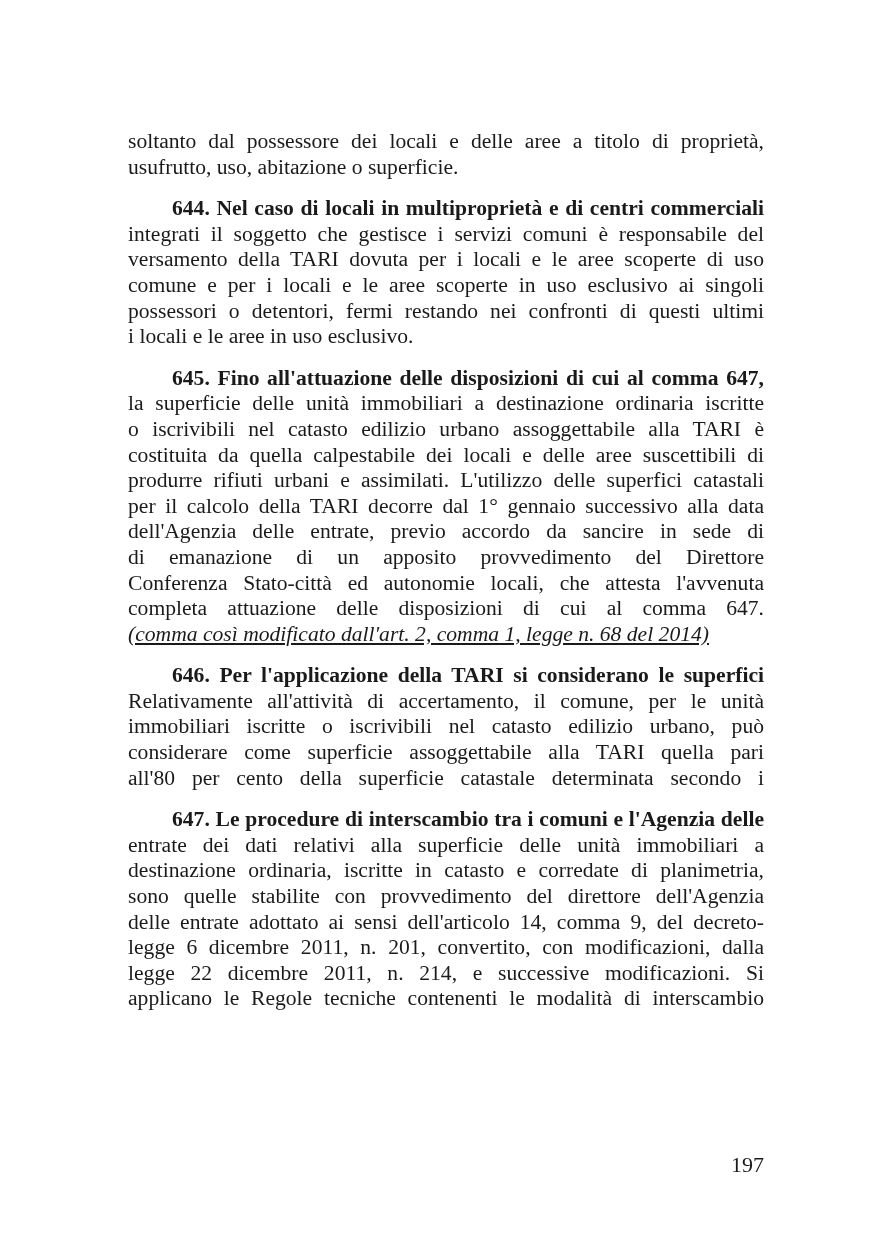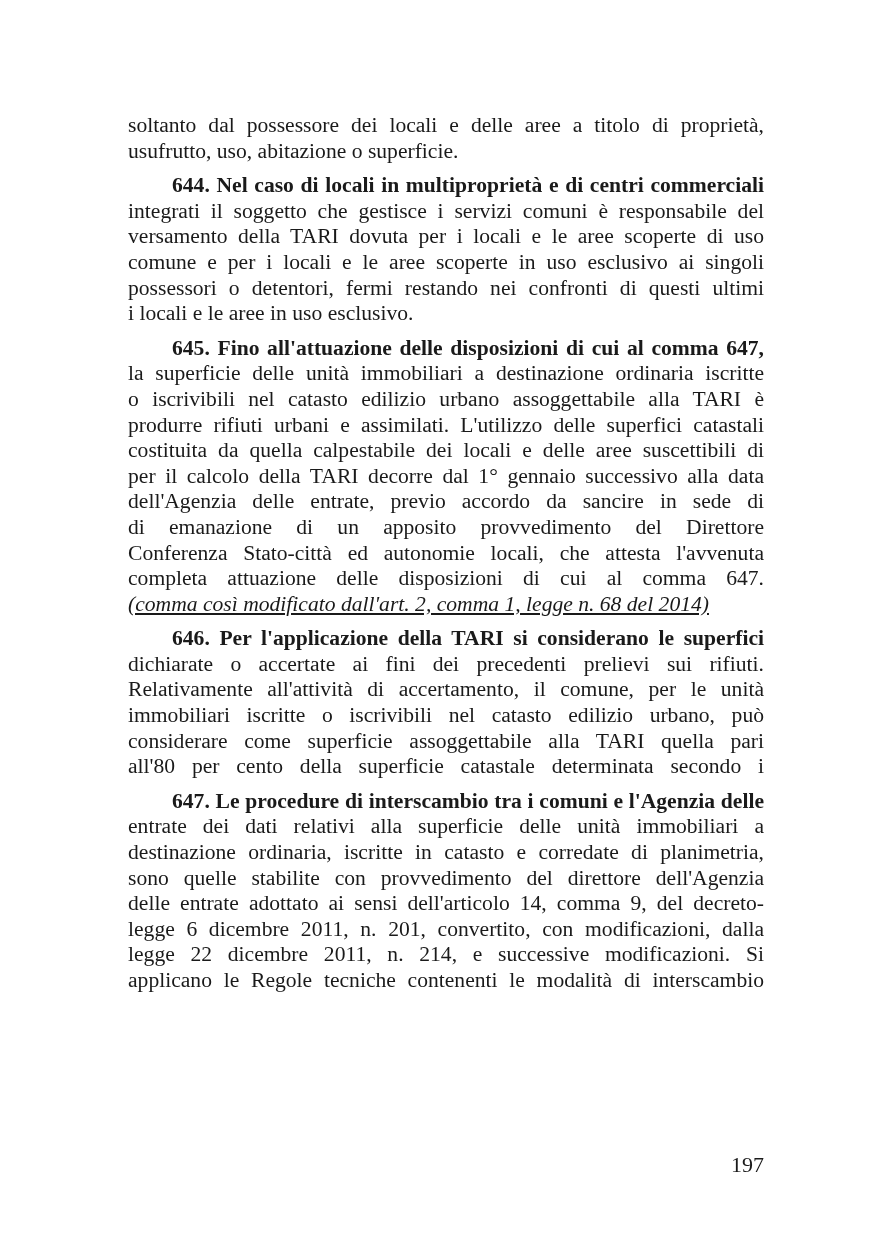--- a/index.html
+++ b/index.html
@@ -15,21 +15,21 @@
       font-family: "Liberation Serif", "DejaVu Serif", serif;
       color: #1a1a1a;
     }
     .page {
       position: absolute;
       left: 128px;
       top: 113px;
       width: 636px;
     }
     .para {
-      margin: 0 0 9px 0;
+      margin: 16px 0 9px 0;
     }
     .line {
       display: block;
       font-size: 21.6px;
       line-height: 25.6px;
       height: 25.6px;
       white-space: nowrap;
       text-align: justify;
       text-align-last: justify;
     }
@@ -68,33 +68,32 @@
     <span class="line">versamento della TARI dovuta per i locali e le aree scoperte di uso</span>
     <span class="line">comune e per i locali e le aree scoperte in uso esclusivo ai singoli</span>
     <span class="line">possessori o detentori, fermi restando nei confronti di questi ultimi</span>
     <span class="line last">i locali e le aree in uso esclusivo.</span>
   </p>
 
   <p class="para">
     <span class="line indent">645. Fino all'attuazione delle disposizioni di cui al comma 647,</span>
     <span class="line">la superficie delle unità immobiliari a destinazione ordinaria iscritte</span>
     <span class="line">o iscrivibili nel catasto edilizio urbano assoggettabile alla TARI è</span>
+    <span class="line">costituita da quella calpestabile dei locali e delle aree suscettibili di</span>
     <span class="line">produrre rifiuti urbani e assimilati. L'utilizzo delle superfici catastali</span>
-    <span class="line">costituita da quella calpestabile dei locali e delle aree suscettibili di</span>
     <span class="line">per il calcolo della TARI decorre dal 1° gennaio successivo alla data</span>
     <span class="line">dell'Agenzia delle entrate, previo accordo da sancire in sede di</span>
     <span class="line">di emanazione di un apposito provvedimento del Direttore</span>
     <span class="line">Conferenza Stato-città ed autonomie locali, che attesta l'avvenuta</span>
     <span class="line">completa attuazione delle disposizioni di cui al comma 647.</span>
     <span class="line last italic">(comma così modificato dall'art. 2, comma 1, legge n. 68 del 2014)</span>
   </p>
 
   <p class="para">
     <span class="line indent">646. Per l'applicazione della TARI si considerano le superfici</span>
-    <span class="line">dichiarate o accertate ai fini dei precedenti prelievi sui rifiuti.</span>
     <span class="line">Relativamente all'attività di accertamento, il comune, per le unità</span>
     <span class="line">immobiliari iscritte o iscrivibili nel catasto edilizio urbano, può</span>
     <span class="line">considerare come superficie assoggettabile alla TARI quella pari</span>
     <span class="line">all'80 per cento della superficie catastale determinata secondo i</span>
   </p>
 
   <p class="para">
     <span class="line indent">647. Le procedure di interscambio tra i comuni e l'Agenzia delle</span>
     <span class="line">entrate dei dati relativi alla superficie delle unità immobiliari a</span>
     <span class="line">destinazione ordinaria, iscritte in catasto e corredate di planimetria,</span>

